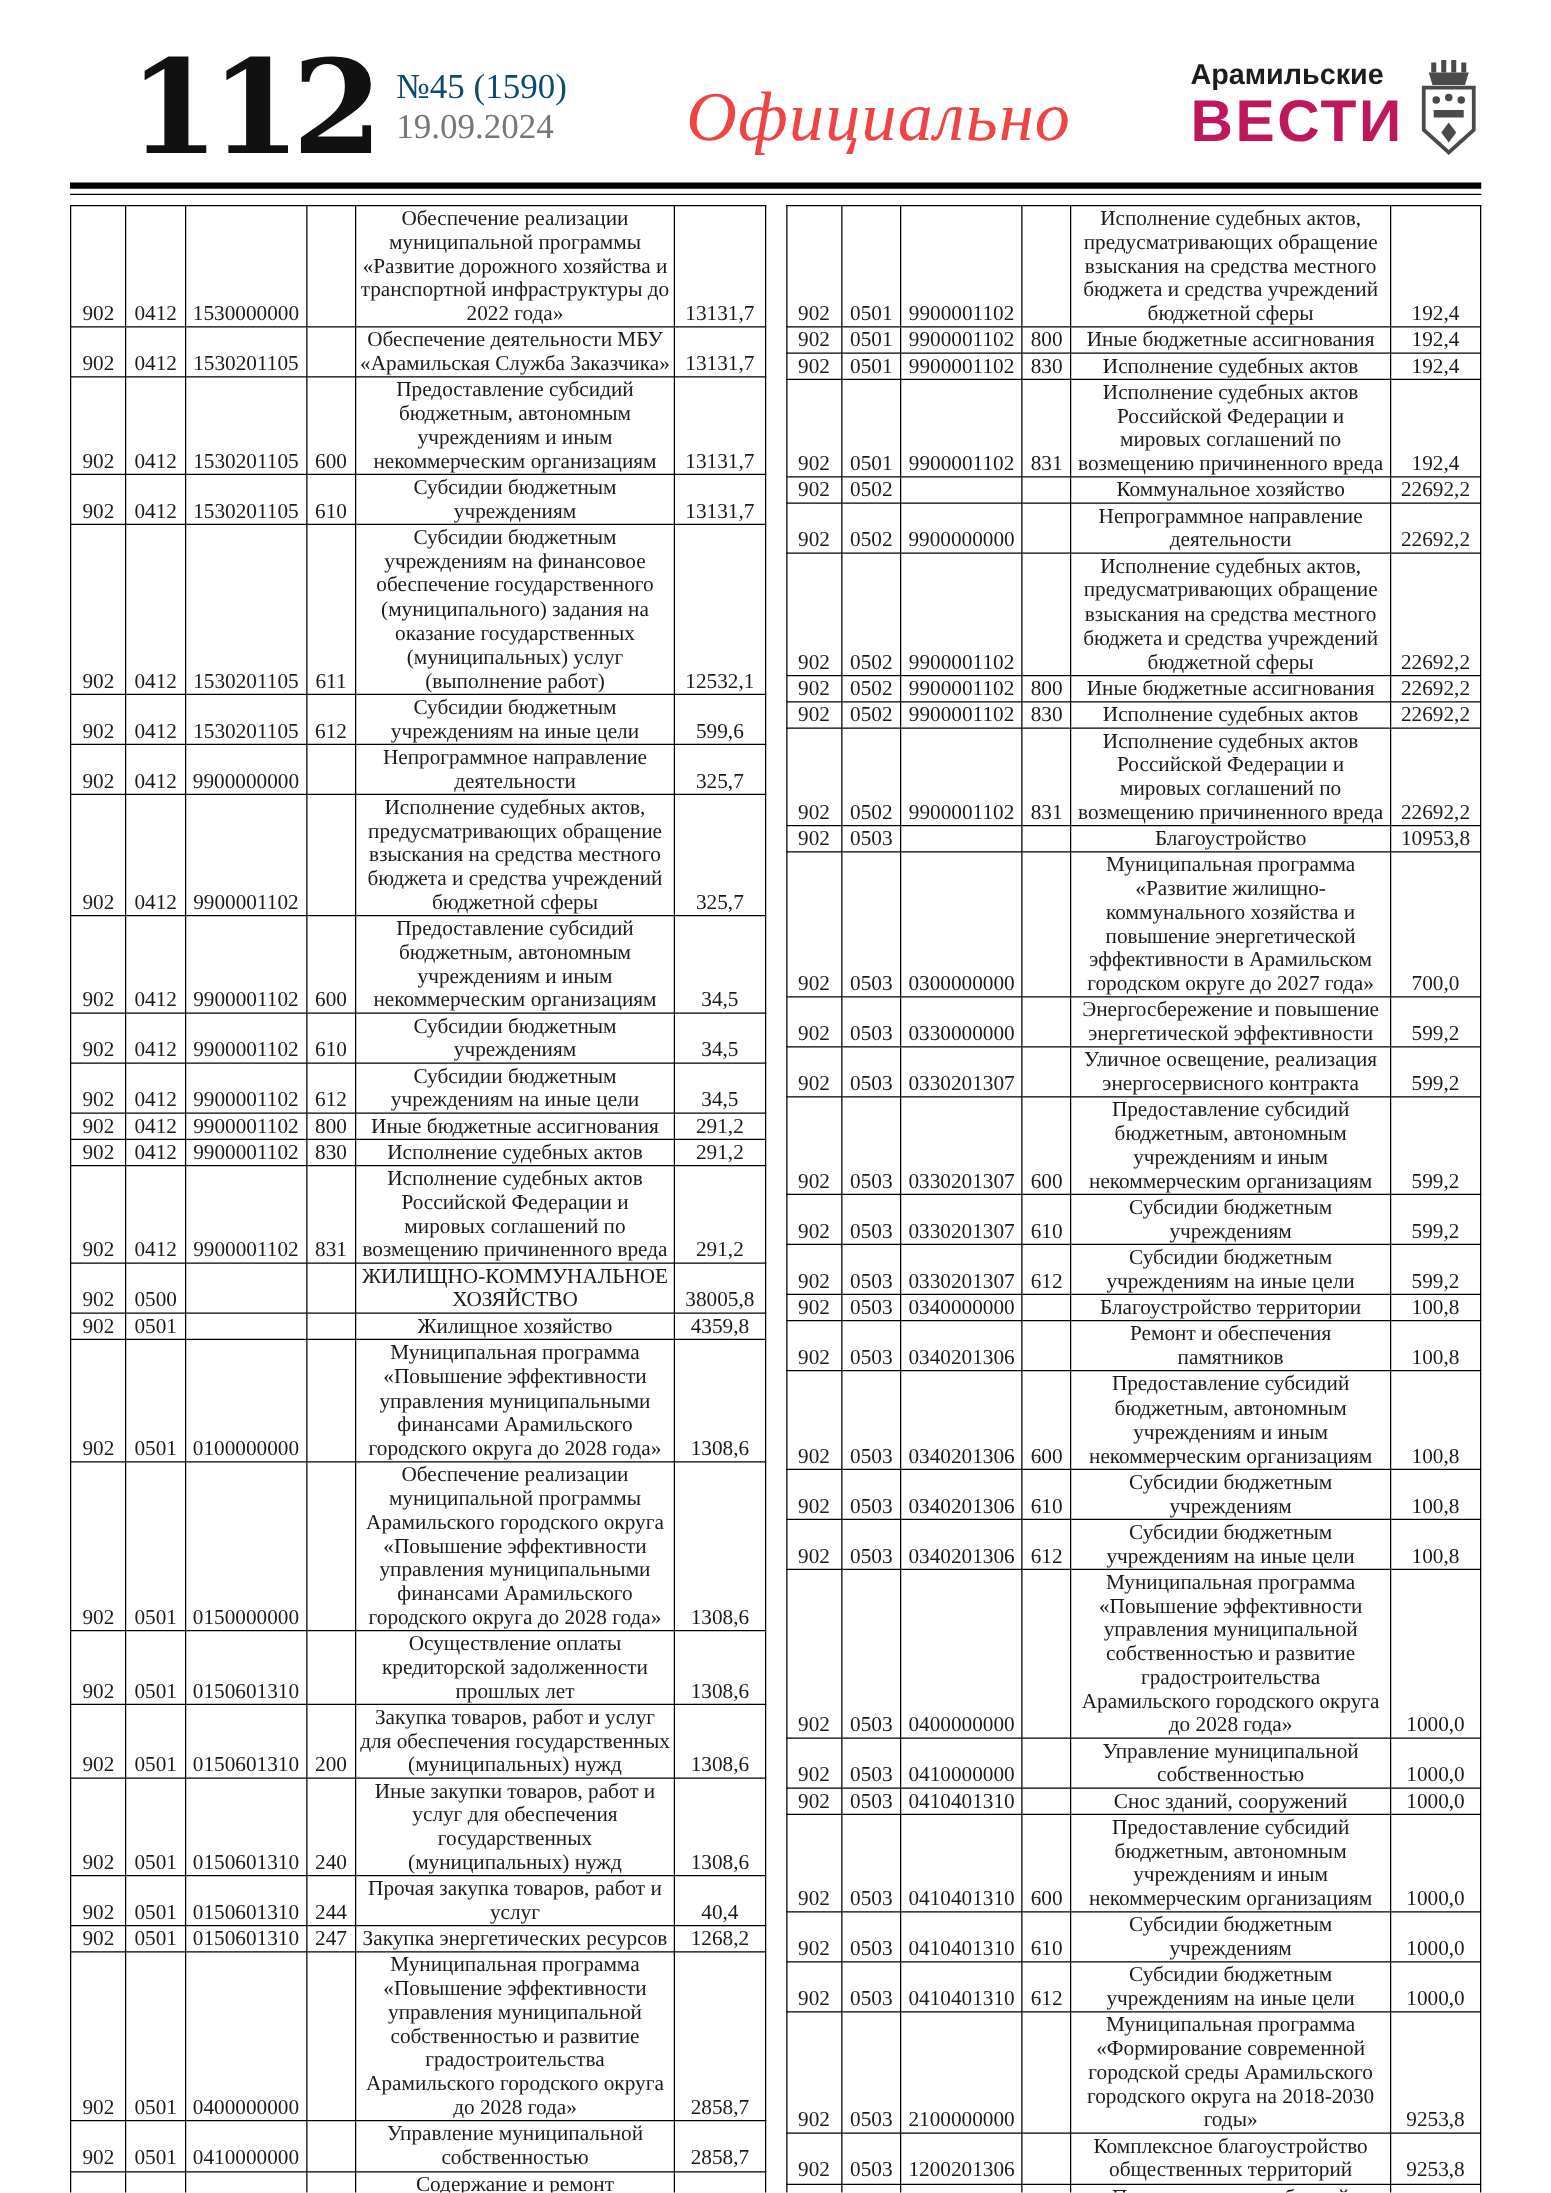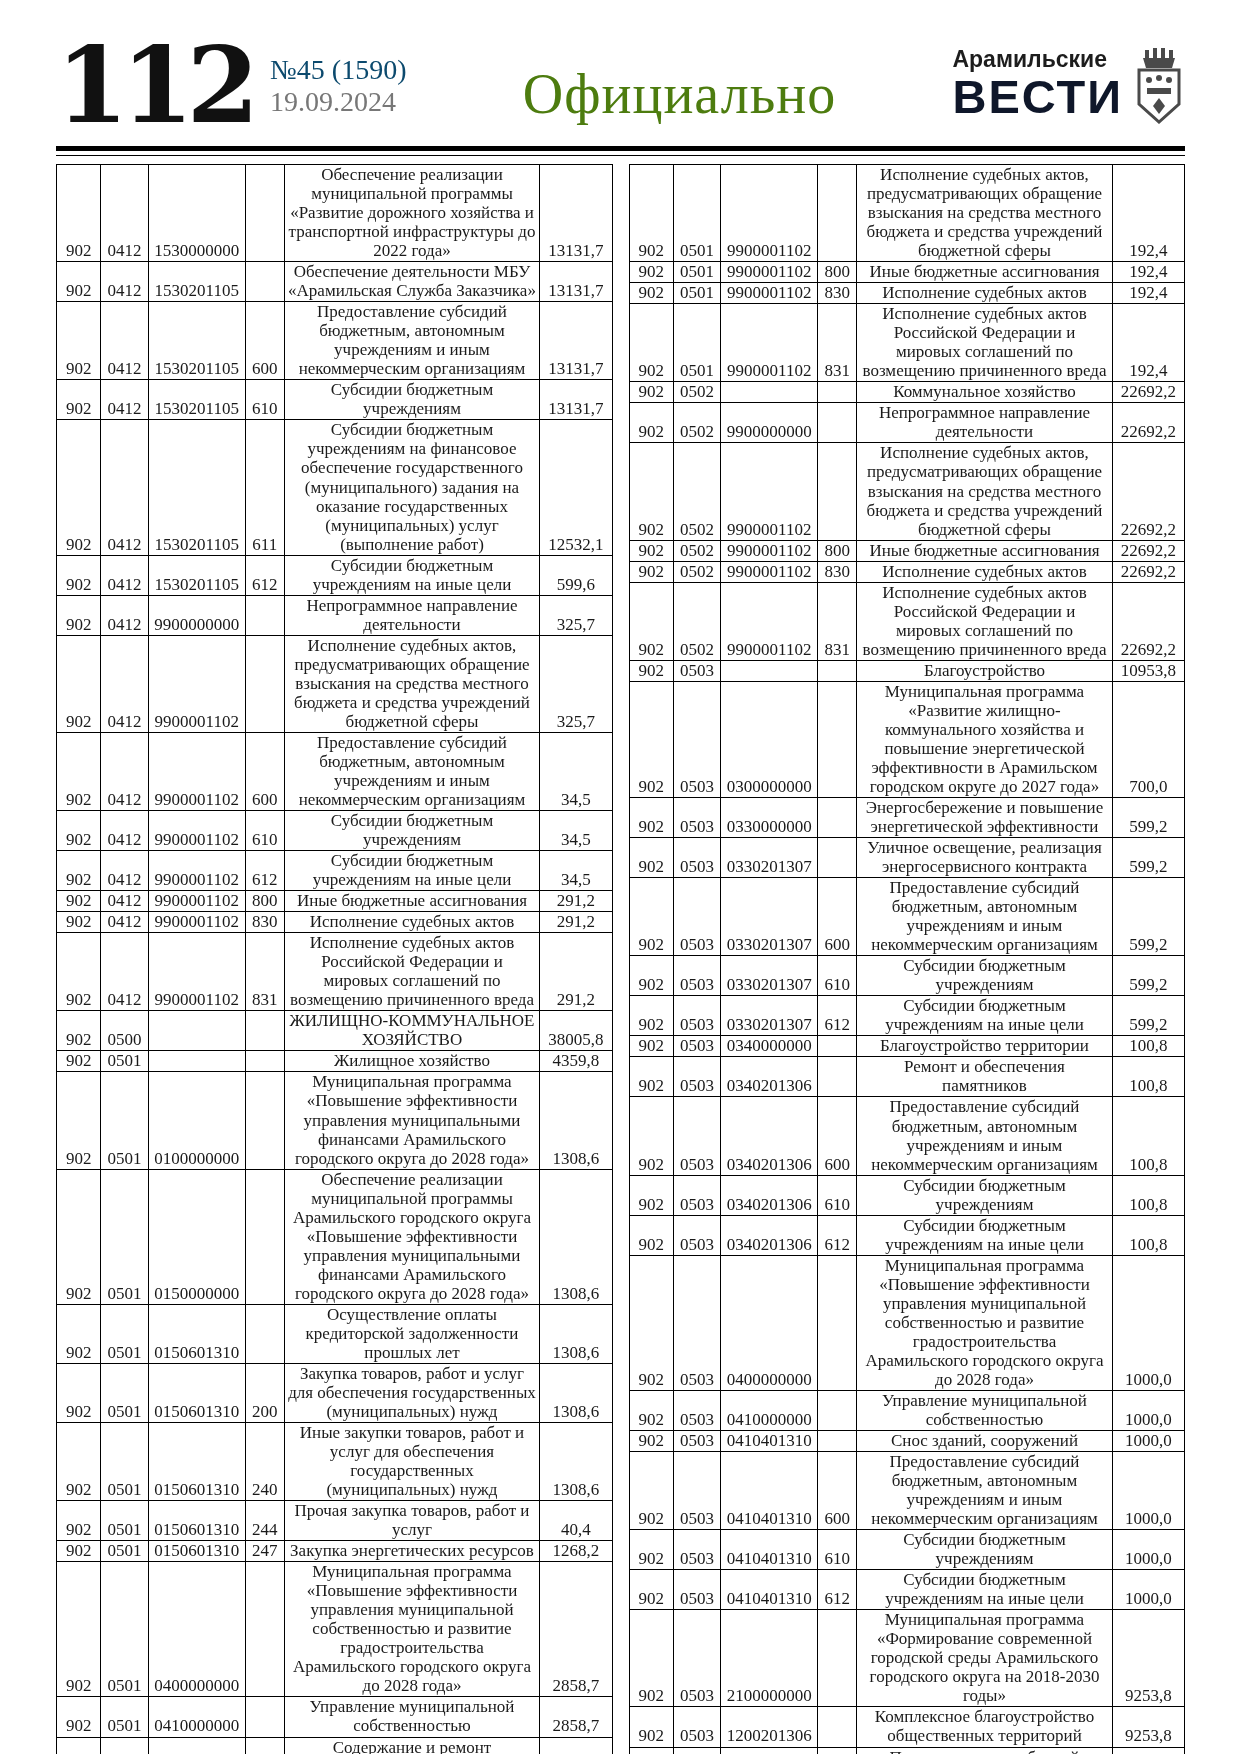--- a/index.html
+++ b/index.html
@@ -3,37 +3,37 @@
 <meta charset="utf-8">
 <style>
   html,body{margin:0;padding:0;background:#fff;}
   body{
     width:1241px;height:1754px;overflow:hidden;position:relative;
     font-family:"Liberation Serif","DejaVu Serif",serif;color:#1a1a1a;
   }
   .page{padding:40px 56px 0 56px;}
   
   .masthead{display:flex;align-items:flex-start;justify-content:space-between;height:104px;}
-  .mh-left{display:flex;align-items:flex-start;}
+  .mh-left{display:flex;align-items:flex-start;margin-left:47px;}
   .page-num{
     font-family:"DejaVu Serif","Liberation Serif",serif;font-weight:bold;
     font-size:104px;line-height:.88;letter-spacing:-7px;color:#111;
   }
   .issue-block{margin-left:18px;padding-top:14px;line-height:1.15;}
   .issue-no{font-size:28px;color:#0c4a6e;}
   .issue-date{font-size:28px;color:#777;}
   .section-title{
-    font-size:56px;line-height:1;padding-top:26px;
-    font-family:"Liberation Serif","DejaVu Serif",serif;color:#4d7c0f;
+    font-style:italic;font-size:56px;line-height:1;padding-top:26px;
+    font-family:"Liberation Serif","DejaVu Serif",serif;color:#ef4444;
     letter-spacing:1px;
   }
   .brand{display:flex;align-items:flex-start;padding-top:8px;}
   .brand-text{text-align:left;font-family:"Liberation Sans","DejaVu Sans",sans-serif;line-height:1;}
   .brand-top{font-weight:bold;font-size:23px;color:#1d1d1d;letter-spacing:0;}
-  .brand-bottom{font-weight:bold;font-size:47px;color:#0f172a;letter-spacing:2px;margin-top:2px;}
+  .brand-bottom{font-weight:bold;font-size:47px;color:#be185d;letter-spacing:2px;margin-top:2px;}
   .emblem{margin-left:10px;}
   
   .rule{border-top:5px solid #000;border-bottom:1px solid #000;height:4px;margin:2px 0 8px 0;}
   
   .cols{display:flex;gap:16px;align-items:flex-start;}
   .col{flex:1 1 0;}
   table.budget{width:100%;border-collapse:collapse;table-layout:fixed;}
   table.budget td{
     border:1px solid #000;text-align:center;vertical-align:bottom;
     font-size:17px;line-height:1.12;padding:0 3px 1px 3px;

